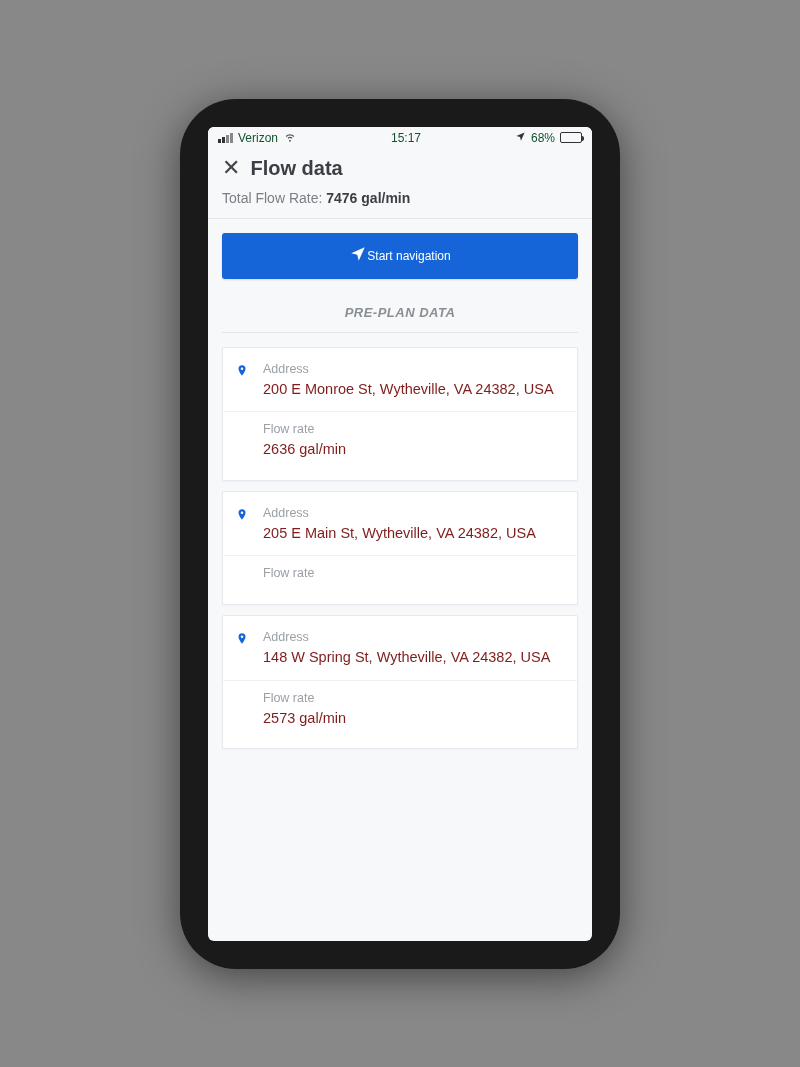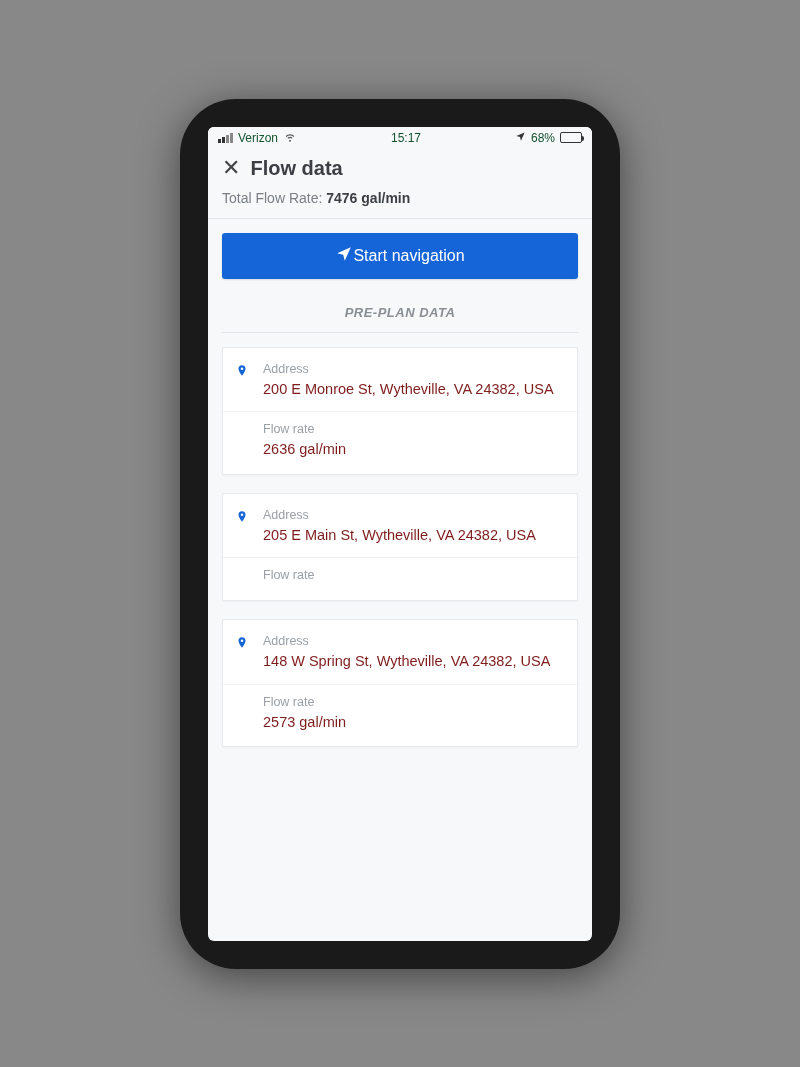--- a/index.html
+++ b/index.html
@@ -72,21 +72,21 @@
   
   .start-nav {
     margin: 14px;
     background: #1565d8;
     color:#fff;
     border-radius: 3px;
     height: 46px;
     display:flex;
     align-items:center;
     justify-content:center;
-    font-size: 16px;
+    font-size: 12px;
     font-weight: 500;
     box-shadow: 0 1px 2px rgba(0,0,0,.12);
   }
   .start-nav svg { width:18px; height:18px; fill:#fff; }
 
   
   .tabs {
     display:flex;
     margin: 0 14px;
   }
@@ -108,23 +108,23 @@
   
   .list {
     flex: 1;
     overflow-y: auto;
     padding: 14px;
   }
   .card {
     background:#fff;
     border:1px solid #e6e9ed;
     border-radius: 2px;
-    padding: 14px 14px 14px 40px;
+    padding: 14px 14px 20px 40px;
     position: relative;
-    margin-bottom: 18px;
+    margin-bottom: 10px;
     box-shadow: 0 1px 2px rgba(0,0,0,.04);
   }
   .card .pin {
     position:absolute;
     left: 12px;
     top: 14px;
   }
   .card .pin svg { width:14px; height:18px; }
   .card .label {
     font-size: 12.5px;

